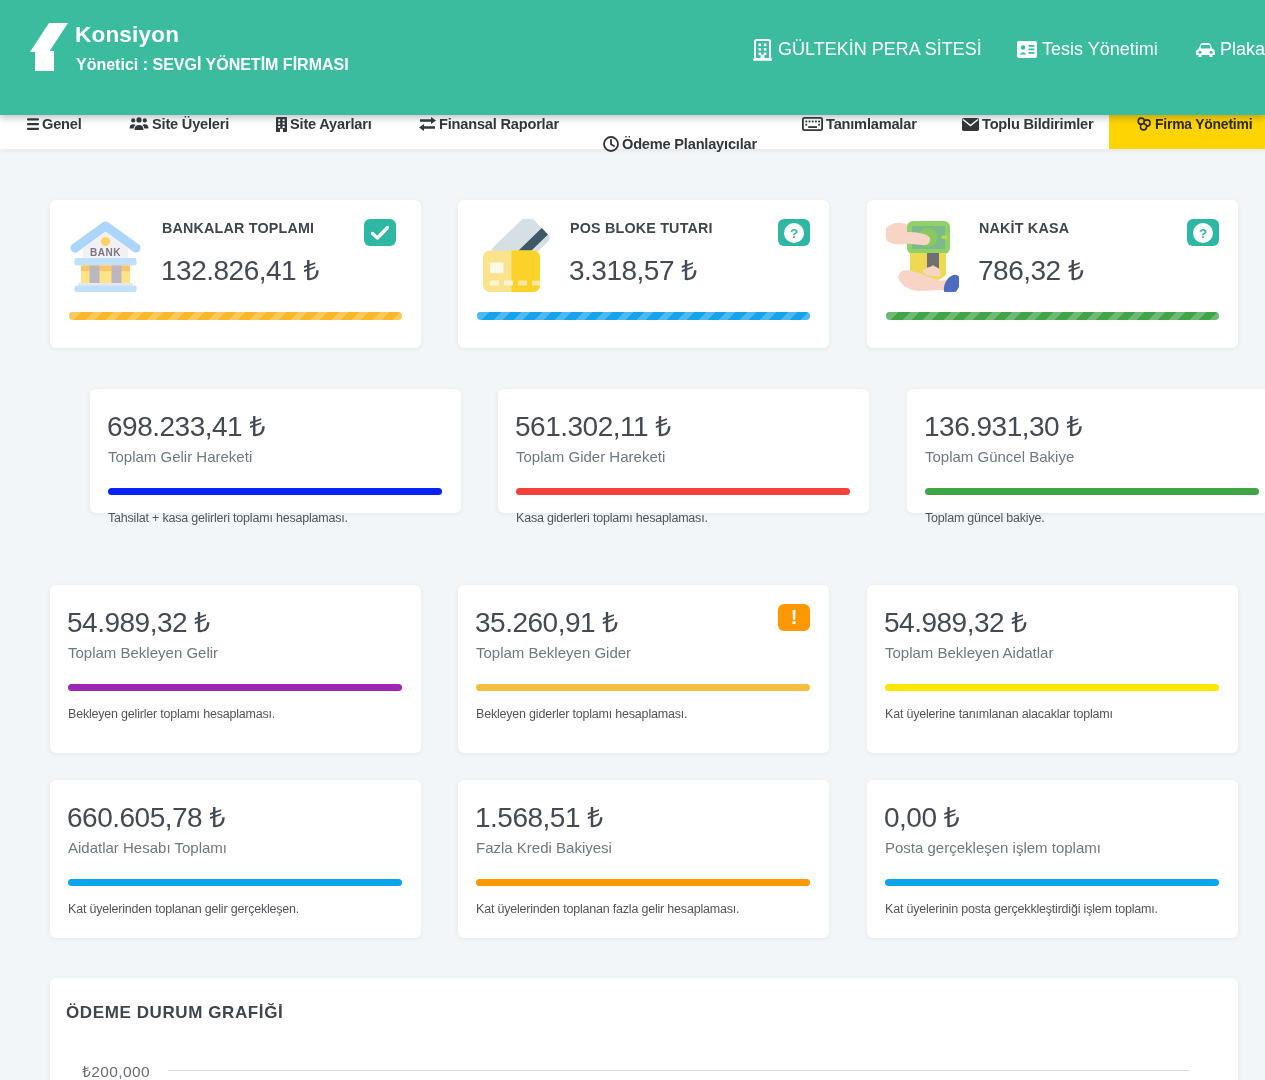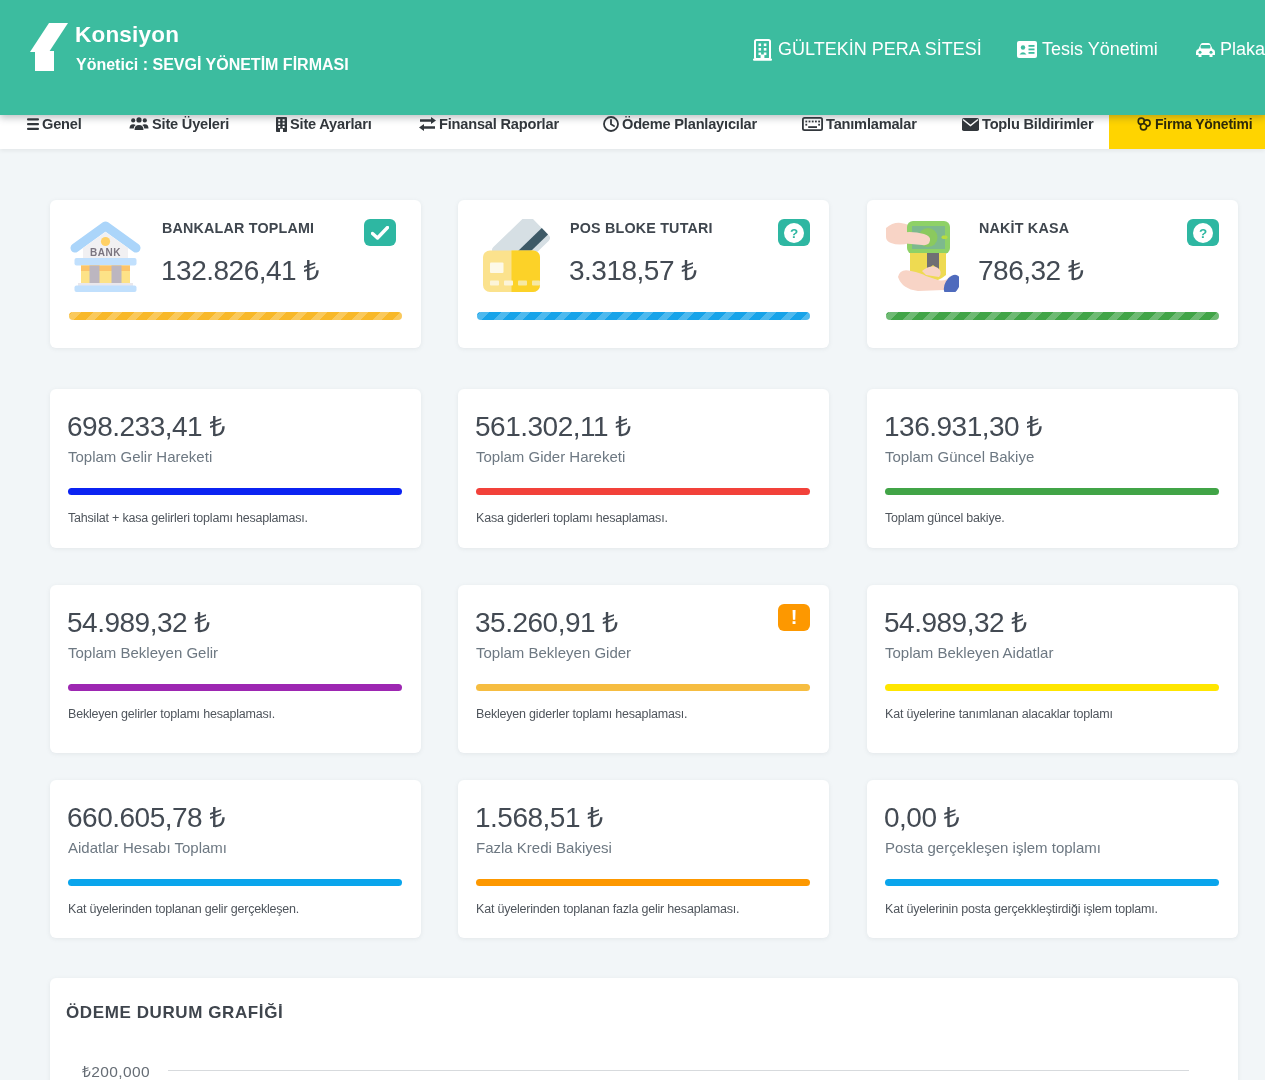--- a/index.html
+++ b/index.html
@@ -12,21 +12,21 @@
 .hitem { position:absolute; top:0; height:99px; display:flex; align-items:center; color:#fff; font-size:18px; white-space:nowrap; }
 .hitem svg { margin-right:5px; }
 .nav { position:absolute; left:0; top:99px; width:1265px; height:50px; background:#fff; box-shadow:0 2px 4px rgba(0,0,0,0.06); }
 .nitem { position:absolute; top:0; height:50px; display:flex; align-items:center; color:#32373c; font-size:14.6px; font-weight:bold; letter-spacing:-0.2px; white-space:nowrap; }
 .nitem svg { margin-right:3px; }
 .tab-active { position:absolute; left:1109px; top:0; width:160px; height:50px; white-space:nowrap; background:#ffd400; display:flex; align-items:center; justify-content:flex-start; padding-left:27px; color:#2e2a08; font-size:13.9px; font-weight:bold; letter-spacing:-0.2px; }
 .tab-active svg { margin-right:3px; }
 .card { position:absolute; width:371px; background:#fff; border-radius:6px; box-shadow:0 1px 4px rgba(120,130,140,0.13); }
 .c1 { left:50px; } .c2 { left:458px; } .c3 { left:867px; }
 .r1 { top:200px; height:148px; }
-.r2 { top:389px; height:159px; }
+.r2 { top:389px; height:124px;margin-left:40px; }
 .r3 { top:585px; height:168px; }
 .r4 { top:780px; height:158px; }
 .bigcard .icon { position:absolute; left:19px; top:19px; }
 .bigcard .title { position:absolute; left:112px; top:20px; font-size:14.3px; font-weight:bold; color:#3f464e; letter-spacing:0.2px; }
 .bigcard .amount { position:absolute; left:111px; top:50px; font-size:28px; letter-spacing:-0.5px; color:#434a53; }
 .btn { position:absolute; right:19px; top:19px; width:32px; height:27px; border-radius:6px; display:flex; align-items:center; justify-content:center; }
 .btn-c1 { right:25px; }
 .btn-teal { background:#2eb7a2; }
 .btn-orange { background:#fd9800; }
 .sbar { position:absolute; left:19px; bottom:28px; width:333px; height:8px; border-radius:4px; }
@@ -122,21 +122,21 @@
     </svg>
     <span>Site Ayarları</span>
   </div>
   <div class="nitem" style="left:419px;">
     <svg width="17" height="14" viewBox="0 0 17 14">
       <path d="M12,0 L17,3.5 L12,7 V4.7 H1 V2.3 H12 Z" fill="#32373c"></path>
       <path d="M5,7 L0,10.5 L5,14 V11.7 H16 V9.3 H5 Z" fill="#32373c"></path>
     </svg>
     <span>Finansal Raporlar</span>
   </div>
-  <div class="nitem" style="left:603px;">
+  <div class="nitem" style="left:603px;margin-top:20px;">
     <svg width="16" height="16" viewBox="0 0 16 16">
       <circle cx="8" cy="8" r="7" fill="none" stroke="#32373c" stroke-width="1.8"></circle>
       <path d="M8,3.8 V8.3 L11,10" fill="none" stroke="#32373c" stroke-width="1.8" stroke-linecap="round"></path>
     </svg>
     <span>Ödeme Planlayıcılar</span>
   </div>
   <div class="nitem" style="left:802px;text-align:center;">
     <svg width="21" height="14" viewBox="0 0 21 14">
       <rect x="0.9" y="0.9" width="19.2" height="12.2" rx="1.6" fill="none" stroke="#32373c" stroke-width="1.8"></rect>
       <g fill="#32373c">

